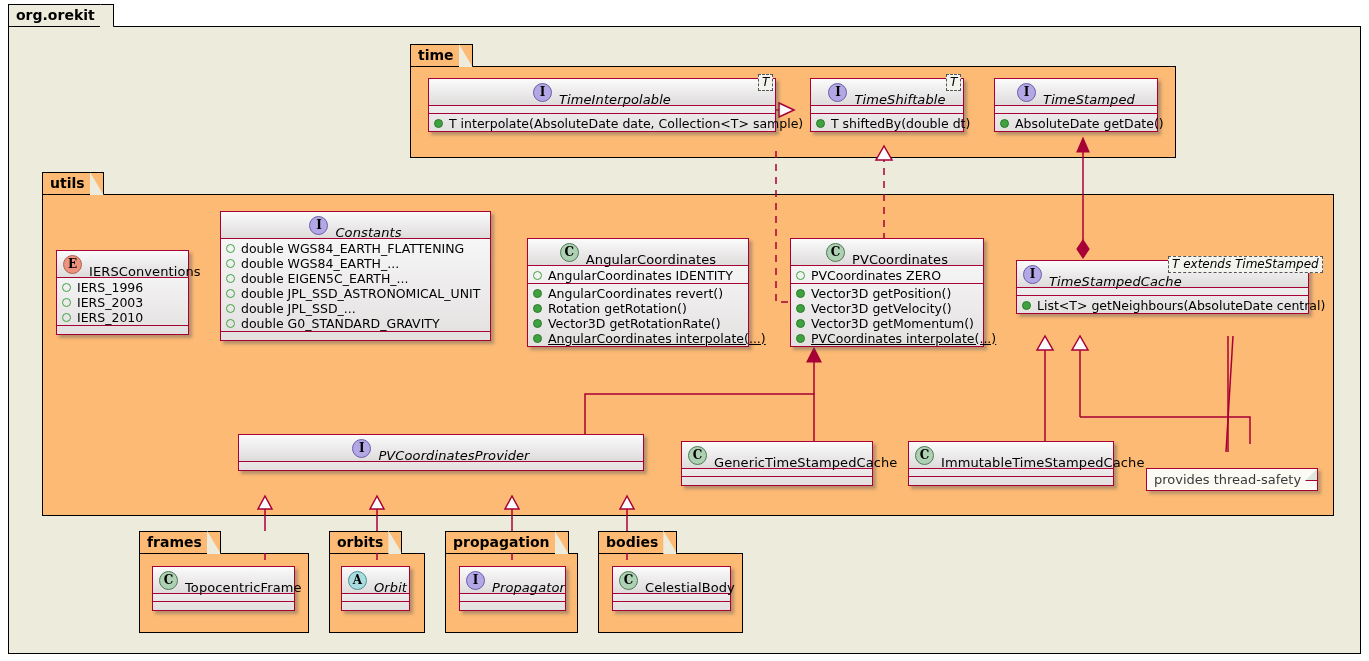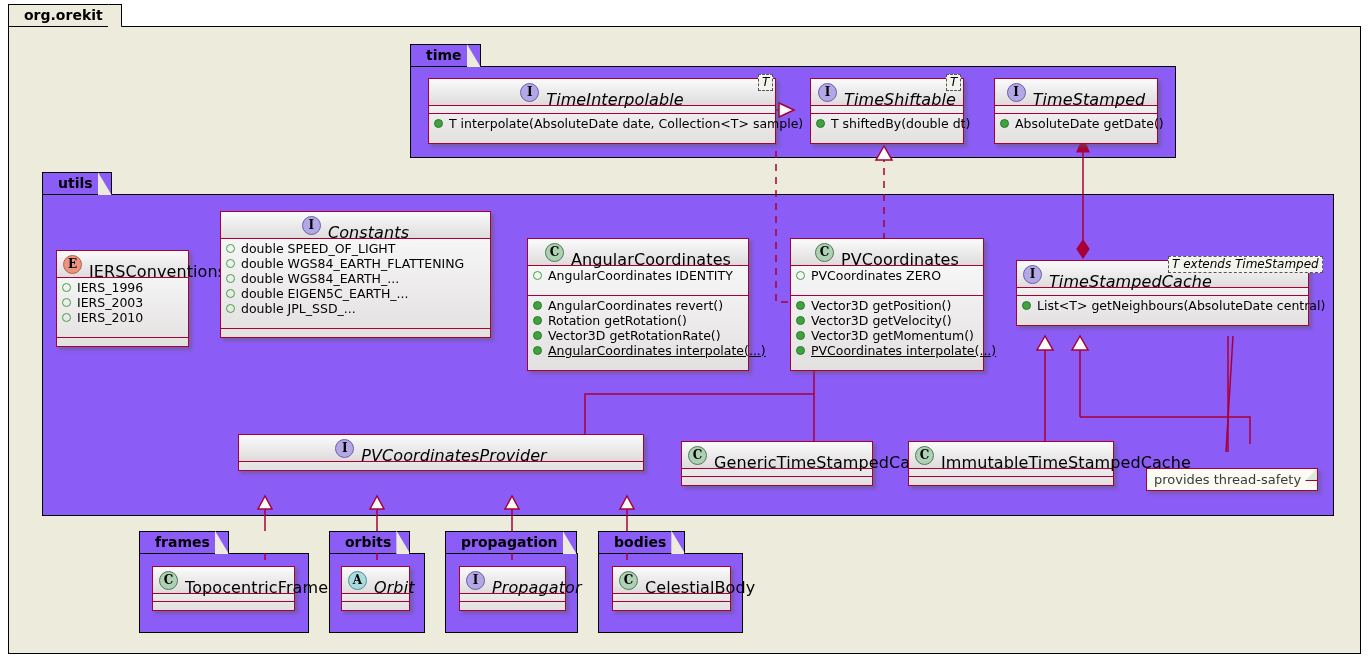--- a/index.html
+++ b/index.html
@@ -18,21 +18,21 @@
 
   
   .pkg { position: absolute; }
   .pkg .pkg-tab {
     position: absolute;
     top: 0; left: 0;
     height: 22px;
     background: #ECEBDC;
     border: 1.5px solid #000;
     border-bottom: none;
-    padding: 1px 18px 1px 15px;
+    padding: 1px 18px 1px 7px;
     font-weight: bold;
     font-size: 14px;
     color: #000;
     line-height: 19px;
     white-space: nowrap;
     z-index: 3;
   }
   .pkg .pkg-tab::after {
     content: "";
     position: absolute;
@@ -44,21 +44,21 @@
     clip-path: polygon(0 0, 100% 100%, 0 100%);
     border-top: none;
   }
   .pkg .pkg-body {
     position: absolute;
     left: 0;
     border: 1.5px solid #000;
     background: #ECEBDC;
     z-index: 1;
   }
-  .pkg.green .pkg-tab, .pkg.green .pkg-body { background: #8b5cf6; }
+  .pkg.green .pkg-tab, .pkg.green .pkg-body { background: #fdba74; }
 
   
   .cls {
     position: absolute;
     border: 1.2px solid #A80036;
     background: linear-gradient(to bottom, #FCFCFC 0%, #E3E0E0 100%);
     z-index: 5;
     box-shadow: 3px 3px 3px rgba(90,90,90,.45);
     font-size: 12.5px;
     color: #000;
@@ -69,26 +69,26 @@
     align-items: center;
     justify-content: center;
     height: 27px;
     border-bottom: 1.2px solid #A80036;
     background: linear-gradient(to bottom, #FBFBFB 0%, #DEDBDB 100%);
     padding: 0 6px;
     gap: 7px;
     white-space: nowrap;
   }
   .cls .hdr.left { justify-content: flex-start; padding-left: 6px; }
-  .cls .cname { font-size: 16px; letter-spacing: .1px; margin-top: 14px; }
+  .cls .cname { font-size: 13px; letter-spacing: .1px; margin-top: 14px; }
   .cls .cname.italic { font-style: italic; }
 
   .sec {
     border-bottom: 1.2px solid #A80036;
-    padding: 2px 4px 12px 5px;
+    padding: 2px 4px 0 5px;
   }
   .sec:last-child { border-bottom: none; }
   .sec.empty { height: 8px; padding: 0; }
   .row {
     display: flex;
     align-items: center;
     gap: 6px;
     line-height: 15px;
     height: 15px;
     white-space: nowrap;
@@ -343,37 +343,41 @@
   </div>
 
   <div class="cls" style="left:220px; top:211px; width:271px;">
     <div class="hdr">
       <span class="stc I">I</span>
       <span class="cname italic">Constants</span>
     </div>
     <div class="sec">
       <div class="row">
           <span class="mk open"></span>
-          <span class="txt">double SPEED_OF_LIGHT</span>
-        </div>
-      <div class="row">
-          <span class="mk open"></span>
           <span class="txt">double WGS84_EARTH_FLATTENING</span>
         </div>
       <div class="row">
           <span class="mk open"></span>
           <span class="txt">double WGS84_EARTH_...</span>
         </div>
       <div class="row">
           <span class="mk open"></span>
           <span class="txt">double EIGEN5C_EARTH_...</span>
         </div>
       <div class="row">
           <span class="mk open"></span>
+          <span class="txt">double JPL_SSD_ASTRONOMICAL_UNIT</span>
+        </div>
+      <div class="row">
+          <span class="mk open"></span>
           <span class="txt">double JPL_SSD_...</span>
+        </div>
+      <div class="row">
+          <span class="mk open"></span>
+          <span class="txt">double G0_STANDARD_GRAVITY</span>
         </div>
     </div>
     <div class="sec empty"></div>
   </div>
 
   <div class="cls" style="left:527px; top:238px; width:222px;">
     <div class="hdr">
       <span class="stc C">C</span>
       <span class="cname">AngularCoordinates</span>
     </div>

